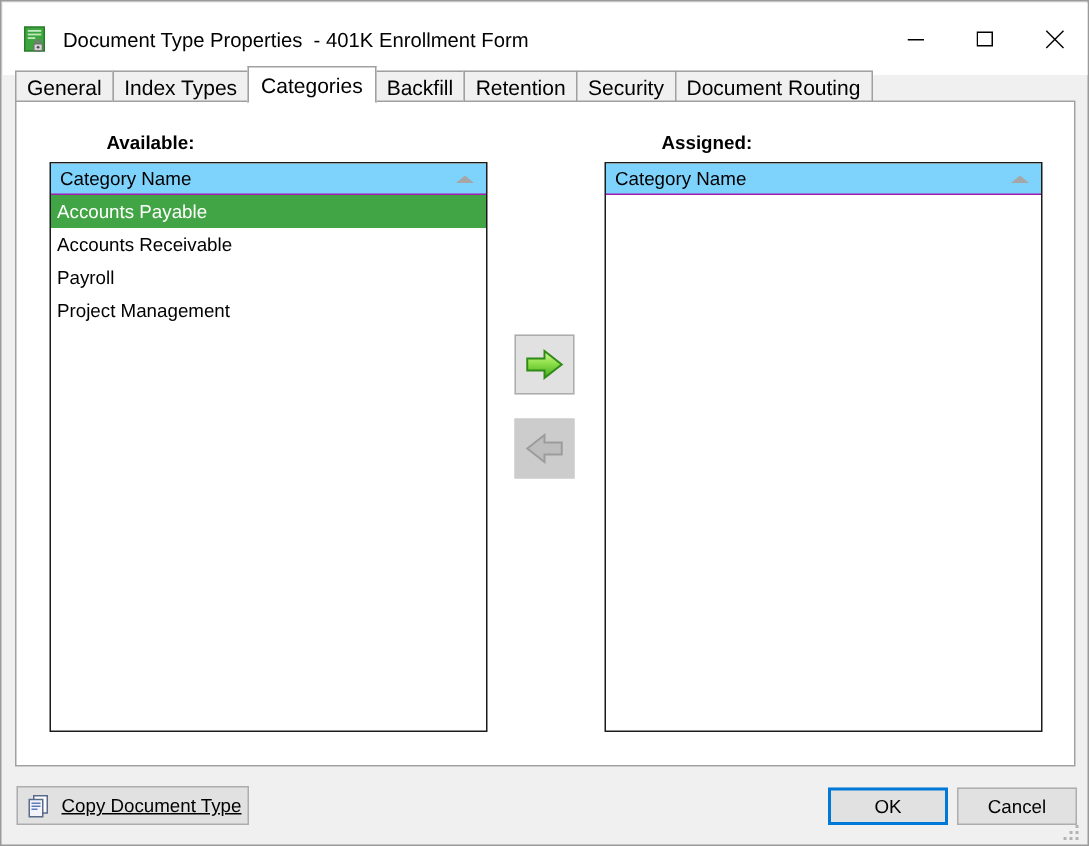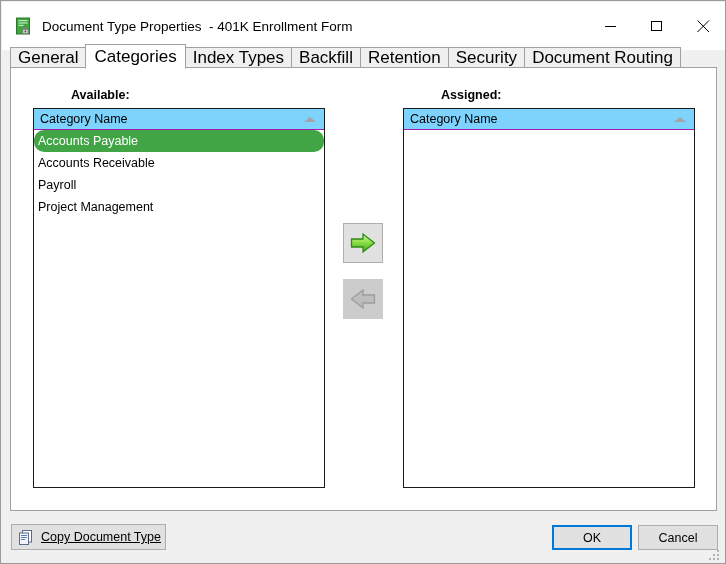--- a/index.html
+++ b/index.html
@@ -68,21 +68,21 @@
     top: 44px;
     height: 23px;
     display: flex;
     align-items: flex-end;
     z-index: 3;
   }
   .tab {
     height: 21px;
     box-sizing: border-box;
     padding: 0 7px;
-    font-size: 17px;
+    font-size: 14px;
     color: #000000;
     background: #f0f0f0;
     border: 1px solid #a0a0a0;
     border-bottom: 1px solid #a0a0a0;
     display: flex;
     align-items: center;
     margin-right: -1px;
     line-height: 1;
     position: relative;
   }
@@ -158,21 +158,20 @@
     display: flex;
     align-items: center;
     padding-left: 4px;
     font-size: 12.5px;
     color: #000000;
     background: #ffffff;
   }
   .list-row.selected {
     background: #41a545;
     color: #ffffff;
-    border-radius: 10px;
   }
 
   
   .xfer-btn {
     position: absolute;
     width: 40px;
     height: 40px;
     box-sizing: border-box;
     background: #e1e1e1;
     border: 1px solid #adadad;
@@ -278,25 +277,25 @@
         <line x1="0.5" y1="0.5" x2="12" y2="12" stroke="#000000" stroke-width="1"></line>
         <line x1="12" y1="0.5" x2="0.5" y2="12" stroke="#000000" stroke-width="1"></line>
       </svg>
     </div>
   </div>
 
   <div id="tabstrip">
     <div class="tab">
         <span>General</span>
       </div>
+    <div class="tab">
+        <span>Index Types</span>
+      </div>
     <div class="tab selected">
         <span>Categories</span>
-      </div>
-    <div class="tab">
-        <span>Index Types</span>
       </div>
     <div class="tab">
         <span>Backfill</span>
       </div>
     <div class="tab">
         <span>Retention</span>
       </div>
     <div class="tab">
         <span>Security</span>
       </div>

